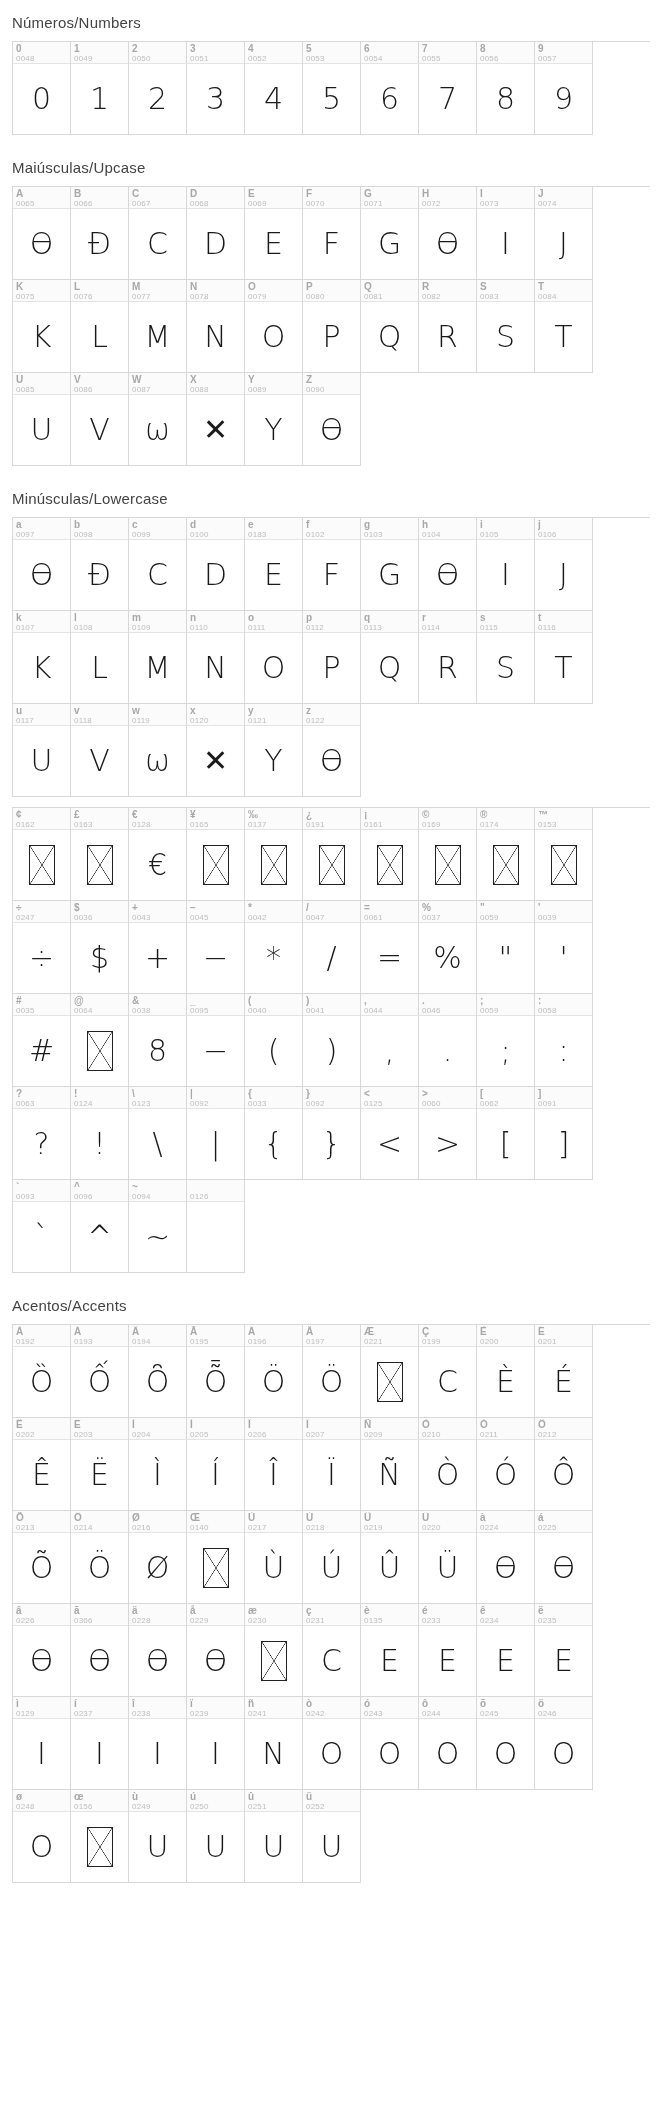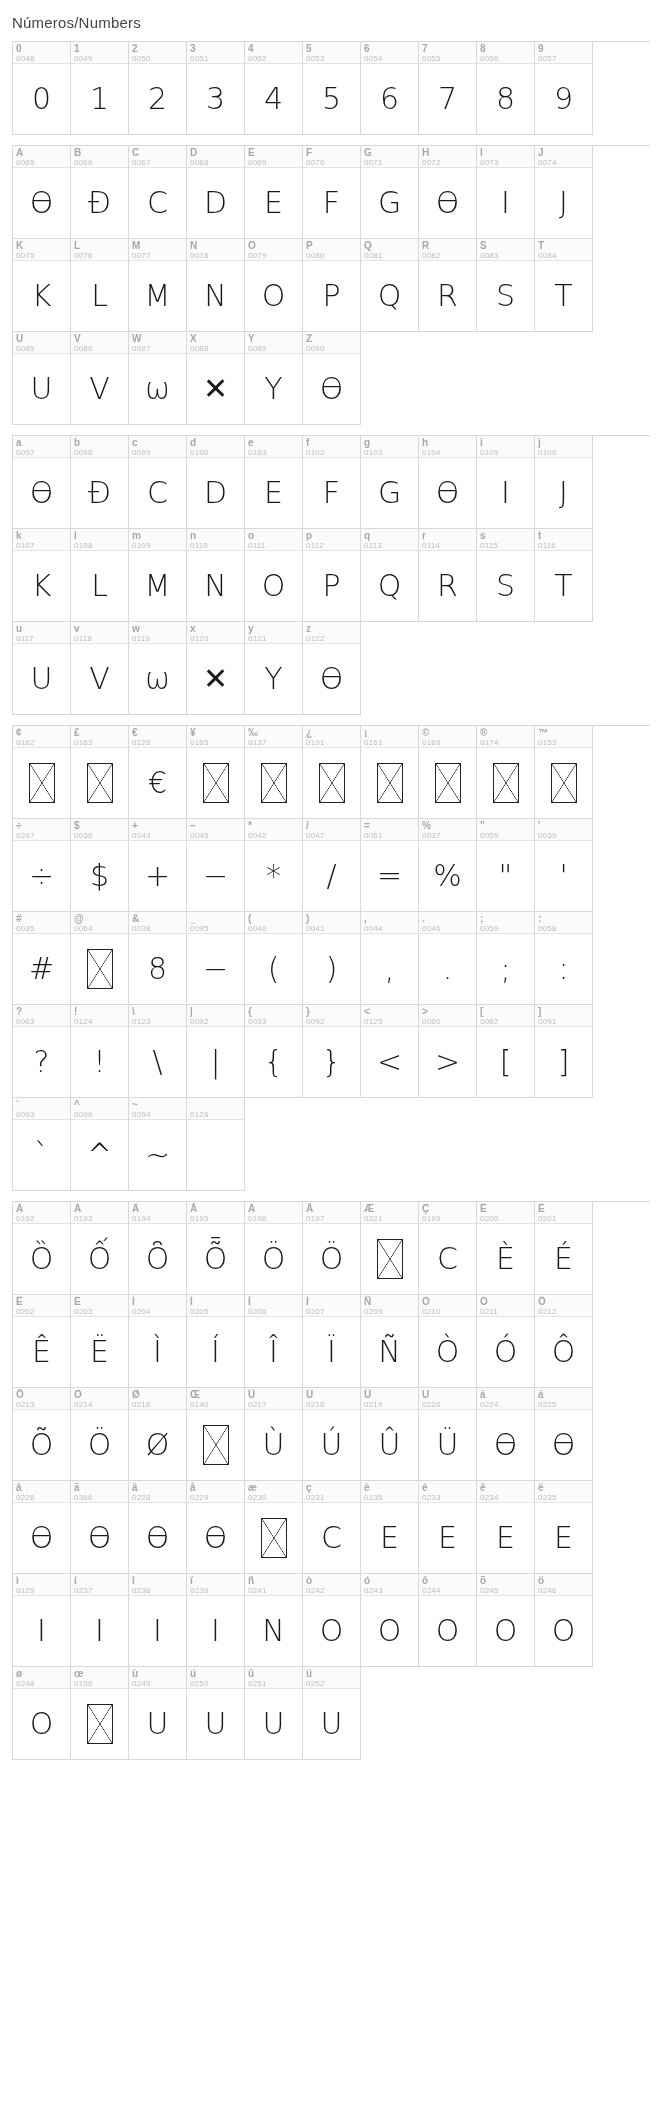--- a/index.html
+++ b/index.html
@@ -188,20 +188,21 @@
               <span class="ch">9</span>
               <span class="code">0057</span>
             </div>
             <div class="glyphbox">
               <span class="txtglyph">9</span>
             </div>
           </div>
         </div>
       </div>
       <div class="section">
+        <div class="section-title">Maiúsculas/Upcase</div>
         <div class="grid">
           <div class="cell">
             <div class="hdr">
               <span class="ch">A</span>
               <span class="code">0065</span>
             </div>
             <div class="glyphbox">
               <span class="txtglyph">Ө</span>
             </div>
           </div>
@@ -418,666 +419,668 @@
               <span class="code">0089</span>
             </div>
             <div class="glyphbox">
               <span class="txtglyph">Y</span>
             </div>
           </div>
           <div class="cell">
             <div class="hdr">
               <span class="ch">Z</span>
               <span class="code">0090</span>
+            </div>
+            <div class="glyphbox">
+              <span class="txtglyph">ϴ</span>
+            </div>
+          </div>
+        </div>
+      </div>
+      <div class="section">
+        <div class="section-title">Minúsculas/Lowercase</div>
+        <div class="grid">
+          <div class="cell">
+            <div class="hdr">
+              <span class="ch">a</span>
+              <span class="code">0097</span>
+            </div>
+            <div class="glyphbox">
+              <span class="txtglyph">Ө</span>
+            </div>
+          </div>
+          <div class="cell">
+            <div class="hdr">
+              <span class="ch">b</span>
+              <span class="code">0098</span>
+            </div>
+            <div class="glyphbox">
+              <span class="txtglyph">Đ</span>
+            </div>
+          </div>
+          <div class="cell">
+            <div class="hdr">
+              <span class="ch">c</span>
+              <span class="code">0099</span>
+            </div>
+            <div class="glyphbox">
+              <span class="txtglyph">C</span>
+            </div>
+          </div>
+          <div class="cell">
+            <div class="hdr">
+              <span class="ch">d</span>
+              <span class="code">0100</span>
+            </div>
+            <div class="glyphbox">
+              <span class="txtglyph">D</span>
+            </div>
+          </div>
+          <div class="cell">
+            <div class="hdr">
+              <span class="ch">e</span>
+              <span class="code">0183</span>
+            </div>
+            <div class="glyphbox">
+              <span class="txtglyph">E</span>
+            </div>
+          </div>
+          <div class="cell">
+            <div class="hdr">
+              <span class="ch">f</span>
+              <span class="code">0102</span>
+            </div>
+            <div class="glyphbox">
+              <span class="txtglyph">F</span>
+            </div>
+          </div>
+          <div class="cell">
+            <div class="hdr">
+              <span class="ch">g</span>
+              <span class="code">0103</span>
+            </div>
+            <div class="glyphbox">
+              <span class="txtglyph">G</span>
+            </div>
+          </div>
+          <div class="cell">
+            <div class="hdr">
+              <span class="ch">h</span>
+              <span class="code">0104</span>
+            </div>
+            <div class="glyphbox">
+              <span class="txtglyph">Ө</span>
+            </div>
+          </div>
+          <div class="cell">
+            <div class="hdr">
+              <span class="ch">i</span>
+              <span class="code">0105</span>
+            </div>
+            <div class="glyphbox">
+              <span class="txtglyph">I</span>
+            </div>
+          </div>
+          <div class="cell">
+            <div class="hdr">
+              <span class="ch">j</span>
+              <span class="code">0106</span>
+            </div>
+            <div class="glyphbox">
+              <span class="txtglyph">J</span>
+            </div>
+          </div>
+          <div class="cell">
+            <div class="hdr">
+              <span class="ch">k</span>
+              <span class="code">0107</span>
+            </div>
+            <div class="glyphbox">
+              <span class="txtglyph">K</span>
+            </div>
+          </div>
+          <div class="cell">
+            <div class="hdr">
+              <span class="ch">l</span>
+              <span class="code">0108</span>
+            </div>
+            <div class="glyphbox">
+              <span class="txtglyph">L</span>
+            </div>
+          </div>
+          <div class="cell">
+            <div class="hdr">
+              <span class="ch">m</span>
+              <span class="code">0109</span>
+            </div>
+            <div class="glyphbox">
+              <span class="txtglyph">M</span>
+            </div>
+          </div>
+          <div class="cell">
+            <div class="hdr">
+              <span class="ch">n</span>
+              <span class="code">0110</span>
+            </div>
+            <div class="glyphbox">
+              <span class="txtglyph">N</span>
+            </div>
+          </div>
+          <div class="cell">
+            <div class="hdr">
+              <span class="ch">o</span>
+              <span class="code">0111</span>
+            </div>
+            <div class="glyphbox">
+              <span class="txtglyph">O</span>
+            </div>
+          </div>
+          <div class="cell">
+            <div class="hdr">
+              <span class="ch">p</span>
+              <span class="code">0112</span>
+            </div>
+            <div class="glyphbox">
+              <span class="txtglyph">P</span>
+            </div>
+          </div>
+          <div class="cell">
+            <div class="hdr">
+              <span class="ch">q</span>
+              <span class="code">0113</span>
+            </div>
+            <div class="glyphbox">
+              <span class="txtglyph">Q</span>
+            </div>
+          </div>
+          <div class="cell">
+            <div class="hdr">
+              <span class="ch">r</span>
+              <span class="code">0114</span>
+            </div>
+            <div class="glyphbox">
+              <span class="txtglyph">R</span>
+            </div>
+          </div>
+          <div class="cell">
+            <div class="hdr">
+              <span class="ch">s</span>
+              <span class="code">0115</span>
+            </div>
+            <div class="glyphbox">
+              <span class="txtglyph">S</span>
+            </div>
+          </div>
+          <div class="cell">
+            <div class="hdr">
+              <span class="ch">t</span>
+              <span class="code">0116</span>
+            </div>
+            <div class="glyphbox">
+              <span class="txtglyph">T</span>
+            </div>
+          </div>
+          <div class="cell">
+            <div class="hdr">
+              <span class="ch">u</span>
+              <span class="code">0117</span>
+            </div>
+            <div class="glyphbox">
+              <span class="txtglyph">U</span>
+            </div>
+          </div>
+          <div class="cell">
+            <div class="hdr">
+              <span class="ch">v</span>
+              <span class="code">0118</span>
+            </div>
+            <div class="glyphbox">
+              <span class="txtglyph">V</span>
+            </div>
+          </div>
+          <div class="cell">
+            <div class="hdr">
+              <span class="ch">w</span>
+              <span class="code">0119</span>
+            </div>
+            <div class="glyphbox">
+              <span class="txtglyph">ω</span>
+            </div>
+          </div>
+          <div class="cell">
+            <div class="hdr">
+              <span class="ch">x</span>
+              <span class="code">0120</span>
+            </div>
+            <div class="glyphbox">
+              <span class="txtglyph">✕</span>
+            </div>
+          </div>
+          <div class="cell">
+            <div class="hdr">
+              <span class="ch">y</span>
+              <span class="code">0121</span>
+            </div>
+            <div class="glyphbox">
+              <span class="txtglyph">Y</span>
+            </div>
+          </div>
+          <div class="cell">
+            <div class="hdr">
+              <span class="ch">z</span>
+              <span class="code">0122</span>
             </div>
             <div class="glyphbox">
               <span class="txtglyph">ϴ</span>
             </div>
           </div>
         </div>
       </div>
       <div class="section">
         <div class="grid">
           <div class="cell">
             <div class="hdr">
-              <span class="ch">a</span>
-              <span class="code">0097</span>
-            </div>
-            <div class="glyphbox">
-              <span class="txtglyph">Ө</span>
-            </div>
-          </div>
-          <div class="cell">
-            <div class="hdr">
-              <span class="ch">b</span>
-              <span class="code">0098</span>
-            </div>
-            <div class="glyphbox">
-              <span class="txtglyph">Đ</span>
-            </div>
-          </div>
-          <div class="cell">
-            <div class="hdr">
-              <span class="ch">c</span>
-              <span class="code">0099</span>
-            </div>
-            <div class="glyphbox">
-              <span class="txtglyph">C</span>
-            </div>
-          </div>
-          <div class="cell">
-            <div class="hdr">
-              <span class="ch">d</span>
-              <span class="code">0100</span>
-            </div>
-            <div class="glyphbox">
-              <span class="txtglyph">D</span>
-            </div>
-          </div>
-          <div class="cell">
-            <div class="hdr">
-              <span class="ch">e</span>
-              <span class="code">0183</span>
-            </div>
-            <div class="glyphbox">
-              <span class="txtglyph">E</span>
-            </div>
-          </div>
-          <div class="cell">
-            <div class="hdr">
-              <span class="ch">f</span>
-              <span class="code">0102</span>
-            </div>
-            <div class="glyphbox">
-              <span class="txtglyph">F</span>
-            </div>
-          </div>
-          <div class="cell">
-            <div class="hdr">
-              <span class="ch">g</span>
-              <span class="code">0103</span>
-            </div>
-            <div class="glyphbox">
-              <span class="txtglyph">G</span>
-            </div>
-          </div>
-          <div class="cell">
-            <div class="hdr">
-              <span class="ch">h</span>
-              <span class="code">0104</span>
-            </div>
-            <div class="glyphbox">
-              <span class="txtglyph">Ө</span>
-            </div>
-          </div>
-          <div class="cell">
-            <div class="hdr">
-              <span class="ch">i</span>
-              <span class="code">0105</span>
-            </div>
-            <div class="glyphbox">
-              <span class="txtglyph">I</span>
-            </div>
-          </div>
-          <div class="cell">
-            <div class="hdr">
-              <span class="ch">j</span>
-              <span class="code">0106</span>
-            </div>
-            <div class="glyphbox">
-              <span class="txtglyph">J</span>
-            </div>
-          </div>
-          <div class="cell">
-            <div class="hdr">
-              <span class="ch">k</span>
-              <span class="code">0107</span>
-            </div>
-            <div class="glyphbox">
-              <span class="txtglyph">K</span>
-            </div>
-          </div>
-          <div class="cell">
-            <div class="hdr">
-              <span class="ch">l</span>
-              <span class="code">0108</span>
-            </div>
-            <div class="glyphbox">
-              <span class="txtglyph">L</span>
-            </div>
-          </div>
-          <div class="cell">
-            <div class="hdr">
-              <span class="ch">m</span>
-              <span class="code">0109</span>
-            </div>
-            <div class="glyphbox">
-              <span class="txtglyph">M</span>
-            </div>
-          </div>
-          <div class="cell">
-            <div class="hdr">
-              <span class="ch">n</span>
-              <span class="code">0110</span>
-            </div>
-            <div class="glyphbox">
-              <span class="txtglyph">N</span>
-            </div>
-          </div>
-          <div class="cell">
-            <div class="hdr">
-              <span class="ch">o</span>
-              <span class="code">0111</span>
-            </div>
-            <div class="glyphbox">
-              <span class="txtglyph">O</span>
-            </div>
-          </div>
-          <div class="cell">
-            <div class="hdr">
-              <span class="ch">p</span>
-              <span class="code">0112</span>
-            </div>
-            <div class="glyphbox">
-              <span class="txtglyph">P</span>
-            </div>
-          </div>
-          <div class="cell">
-            <div class="hdr">
-              <span class="ch">q</span>
-              <span class="code">0113</span>
-            </div>
-            <div class="glyphbox">
-              <span class="txtglyph">Q</span>
-            </div>
-          </div>
-          <div class="cell">
-            <div class="hdr">
-              <span class="ch">r</span>
-              <span class="code">0114</span>
-            </div>
-            <div class="glyphbox">
-              <span class="txtglyph">R</span>
-            </div>
-          </div>
-          <div class="cell">
-            <div class="hdr">
-              <span class="ch">s</span>
-              <span class="code">0115</span>
-            </div>
-            <div class="glyphbox">
-              <span class="txtglyph">S</span>
-            </div>
-          </div>
-          <div class="cell">
-            <div class="hdr">
-              <span class="ch">t</span>
-              <span class="code">0116</span>
-            </div>
-            <div class="glyphbox">
-              <span class="txtglyph">T</span>
-            </div>
-          </div>
-          <div class="cell">
-            <div class="hdr">
-              <span class="ch">u</span>
-              <span class="code">0117</span>
-            </div>
-            <div class="glyphbox">
-              <span class="txtglyph">U</span>
-            </div>
-          </div>
-          <div class="cell">
-            <div class="hdr">
-              <span class="ch">v</span>
-              <span class="code">0118</span>
-            </div>
-            <div class="glyphbox">
-              <span class="txtglyph">V</span>
-            </div>
-          </div>
-          <div class="cell">
-            <div class="hdr">
-              <span class="ch">w</span>
-              <span class="code">0119</span>
-            </div>
-            <div class="glyphbox">
-              <span class="txtglyph">ω</span>
-            </div>
-          </div>
-          <div class="cell">
-            <div class="hdr">
-              <span class="ch">x</span>
-              <span class="code">0120</span>
-            </div>
-            <div class="glyphbox">
-              <span class="txtglyph">✕</span>
-            </div>
-          </div>
-          <div class="cell">
-            <div class="hdr">
-              <span class="ch">y</span>
-              <span class="code">0121</span>
-            </div>
-            <div class="glyphbox">
-              <span class="txtglyph">Y</span>
-            </div>
-          </div>
-          <div class="cell">
-            <div class="hdr">
-              <span class="ch">z</span>
-              <span class="code">0122</span>
-            </div>
-            <div class="glyphbox">
-              <span class="txtglyph">ϴ</span>
+              <span class="ch">¢</span>
+              <span class="code">0162</span>
+            </div>
+            <div class="glyphbox">
+              <div class="missing"></div>
+            </div>
+          </div>
+          <div class="cell">
+            <div class="hdr">
+              <span class="ch">£</span>
+              <span class="code">0163</span>
+            </div>
+            <div class="glyphbox">
+              <div class="missing"></div>
+            </div>
+          </div>
+          <div class="cell">
+            <div class="hdr">
+              <span class="ch">€</span>
+              <span class="code">0128</span>
+            </div>
+            <div class="glyphbox">
+              <span class="txtglyph">€</span>
+            </div>
+          </div>
+          <div class="cell">
+            <div class="hdr">
+              <span class="ch">¥</span>
+              <span class="code">0165</span>
+            </div>
+            <div class="glyphbox">
+              <div class="missing"></div>
+            </div>
+          </div>
+          <div class="cell">
+            <div class="hdr">
+              <span class="ch">‰</span>
+              <span class="code">0137</span>
+            </div>
+            <div class="glyphbox">
+              <div class="missing"></div>
+            </div>
+          </div>
+          <div class="cell">
+            <div class="hdr">
+              <span class="ch">¿</span>
+              <span class="code">0191</span>
+            </div>
+            <div class="glyphbox">
+              <div class="missing"></div>
+            </div>
+          </div>
+          <div class="cell">
+            <div class="hdr">
+              <span class="ch">¡</span>
+              <span class="code">0161</span>
+            </div>
+            <div class="glyphbox">
+              <div class="missing"></div>
+            </div>
+          </div>
+          <div class="cell">
+            <div class="hdr">
+              <span class="ch">©</span>
+              <span class="code">0169</span>
+            </div>
+            <div class="glyphbox">
+              <div class="missing"></div>
+            </div>
+          </div>
+          <div class="cell">
+            <div class="hdr">
+              <span class="ch">®</span>
+              <span class="code">0174</span>
+            </div>
+            <div class="glyphbox">
+              <div class="missing"></div>
+            </div>
+          </div>
+          <div class="cell">
+            <div class="hdr">
+              <span class="ch">™</span>
+              <span class="code">0153</span>
+            </div>
+            <div class="glyphbox">
+              <div class="missing"></div>
+            </div>
+          </div>
+          <div class="cell">
+            <div class="hdr">
+              <span class="ch">÷</span>
+              <span class="code">0247</span>
+            </div>
+            <div class="glyphbox">
+              <span class="txtglyph">÷</span>
+            </div>
+          </div>
+          <div class="cell">
+            <div class="hdr">
+              <span class="ch">$</span>
+              <span class="code">0036</span>
+            </div>
+            <div class="glyphbox">
+              <span class="txtglyph">$</span>
+            </div>
+          </div>
+          <div class="cell">
+            <div class="hdr">
+              <span class="ch">+</span>
+              <span class="code">0043</span>
+            </div>
+            <div class="glyphbox">
+              <span class="txtglyph">+</span>
+            </div>
+          </div>
+          <div class="cell">
+            <div class="hdr">
+              <span class="ch">−</span>
+              <span class="code">0045</span>
+            </div>
+            <div class="glyphbox">
+              <span class="txtglyph">−</span>
+            </div>
+          </div>
+          <div class="cell">
+            <div class="hdr">
+              <span class="ch">*</span>
+              <span class="code">0042</span>
+            </div>
+            <div class="glyphbox">
+              <span class="txtglyph">*</span>
+            </div>
+          </div>
+          <div class="cell">
+            <div class="hdr">
+              <span class="ch">/</span>
+              <span class="code">0047</span>
+            </div>
+            <div class="glyphbox">
+              <span class="txtglyph">/</span>
+            </div>
+          </div>
+          <div class="cell">
+            <div class="hdr">
+              <span class="ch">=</span>
+              <span class="code">0061</span>
+            </div>
+            <div class="glyphbox">
+              <span class="txtglyph">=</span>
+            </div>
+          </div>
+          <div class="cell">
+            <div class="hdr">
+              <span class="ch">%</span>
+              <span class="code">0037</span>
+            </div>
+            <div class="glyphbox">
+              <span class="txtglyph">%</span>
+            </div>
+          </div>
+          <div class="cell">
+            <div class="hdr">
+              <span class="ch">"</span>
+              <span class="code">0059</span>
+            </div>
+            <div class="glyphbox">
+              <span class="txtglyph">"</span>
+            </div>
+          </div>
+          <div class="cell">
+            <div class="hdr">
+              <span class="ch">'</span>
+              <span class="code">0039</span>
+            </div>
+            <div class="glyphbox">
+              <span class="txtglyph">'</span>
+            </div>
+          </div>
+          <div class="cell">
+            <div class="hdr">
+              <span class="ch">#</span>
+              <span class="code">0035</span>
+            </div>
+            <div class="glyphbox">
+              <span class="txtglyph">#</span>
+            </div>
+          </div>
+          <div class="cell">
+            <div class="hdr">
+              <span class="ch">@</span>
+              <span class="code">0064</span>
+            </div>
+            <div class="glyphbox">
+              <div class="missing"></div>
+            </div>
+          </div>
+          <div class="cell">
+            <div class="hdr">
+              <span class="ch">&amp;</span>
+              <span class="code">0038</span>
+            </div>
+            <div class="glyphbox">
+              <span class="txtglyph">8</span>
+            </div>
+          </div>
+          <div class="cell">
+            <div class="hdr">
+              <span class="ch">_</span>
+              <span class="code">0095</span>
+            </div>
+            <div class="glyphbox">
+              <span class="txtglyph">−</span>
+            </div>
+          </div>
+          <div class="cell">
+            <div class="hdr">
+              <span class="ch">(</span>
+              <span class="code">0040</span>
+            </div>
+            <div class="glyphbox">
+              <span class="txtglyph">(</span>
+            </div>
+          </div>
+          <div class="cell">
+            <div class="hdr">
+              <span class="ch">)</span>
+              <span class="code">0041</span>
+            </div>
+            <div class="glyphbox">
+              <span class="txtglyph">)</span>
+            </div>
+          </div>
+          <div class="cell">
+            <div class="hdr">
+              <span class="ch">,</span>
+              <span class="code">0044</span>
+            </div>
+            <div class="glyphbox">
+              <span class="txtglyph">,</span>
+            </div>
+          </div>
+          <div class="cell">
+            <div class="hdr">
+              <span class="ch">.</span>
+              <span class="code">0046</span>
+            </div>
+            <div class="glyphbox">
+              <span class="txtglyph">.</span>
+            </div>
+          </div>
+          <div class="cell">
+            <div class="hdr">
+              <span class="ch">;</span>
+              <span class="code">0059</span>
+            </div>
+            <div class="glyphbox">
+              <span class="txtglyph">;</span>
+            </div>
+          </div>
+          <div class="cell">
+            <div class="hdr">
+              <span class="ch">:</span>
+              <span class="code">0058</span>
+            </div>
+            <div class="glyphbox">
+              <span class="txtglyph">:</span>
+            </div>
+          </div>
+          <div class="cell">
+            <div class="hdr">
+              <span class="ch">?</span>
+              <span class="code">0063</span>
+            </div>
+            <div class="glyphbox">
+              <span class="txtglyph">?</span>
+            </div>
+          </div>
+          <div class="cell">
+            <div class="hdr">
+              <span class="ch">!</span>
+              <span class="code">0124</span>
+            </div>
+            <div class="glyphbox">
+              <span class="txtglyph">!</span>
+            </div>
+          </div>
+          <div class="cell">
+            <div class="hdr">
+              <span class="ch">\</span>
+              <span class="code">0123</span>
+            </div>
+            <div class="glyphbox">
+              <span class="txtglyph">\</span>
+            </div>
+          </div>
+          <div class="cell">
+            <div class="hdr">
+              <span class="ch">|</span>
+              <span class="code">0092</span>
+            </div>
+            <div class="glyphbox">
+              <span class="txtglyph">|</span>
+            </div>
+          </div>
+          <div class="cell">
+            <div class="hdr">
+              <span class="ch">{</span>
+              <span class="code">0033</span>
+            </div>
+            <div class="glyphbox">
+              <span class="txtglyph">{</span>
+            </div>
+          </div>
+          <div class="cell">
+            <div class="hdr">
+              <span class="ch">}</span>
+              <span class="code">0092</span>
+            </div>
+            <div class="glyphbox">
+              <span class="txtglyph">}</span>
+            </div>
+          </div>
+          <div class="cell">
+            <div class="hdr">
+              <span class="ch">&lt;</span>
+              <span class="code">0125</span>
+            </div>
+            <div class="glyphbox">
+              <span class="txtglyph">&lt;</span>
+            </div>
+          </div>
+          <div class="cell">
+            <div class="hdr">
+              <span class="ch">&gt;</span>
+              <span class="code">0060</span>
+            </div>
+            <div class="glyphbox">
+              <span class="txtglyph">&gt;</span>
+            </div>
+          </div>
+          <div class="cell">
+            <div class="hdr">
+              <span class="ch">[</span>
+              <span class="code">0062</span>
+            </div>
+            <div class="glyphbox">
+              <span class="txtglyph">[</span>
+            </div>
+          </div>
+          <div class="cell">
+            <div class="hdr">
+              <span class="ch">]</span>
+              <span class="code">0091</span>
+            </div>
+            <div class="glyphbox">
+              <span class="txtglyph">]</span>
+            </div>
+          </div>
+          <div class="cell">
+            <div class="hdr">
+              <span class="ch">`</span>
+              <span class="code">0093</span>
+            </div>
+            <div class="glyphbox">
+              <span class="txtglyph">`</span>
+            </div>
+          </div>
+          <div class="cell">
+            <div class="hdr">
+              <span class="ch">^</span>
+              <span class="code">0096</span>
+            </div>
+            <div class="glyphbox">
+              <span class="txtglyph">^</span>
+            </div>
+          </div>
+          <div class="cell">
+            <div class="hdr">
+              <span class="ch">~</span>
+              <span class="code">0094</span>
+            </div>
+            <div class="glyphbox">
+              <span class="txtglyph">~</span>
+            </div>
+          </div>
+          <div class="cell">
+            <div class="hdr">
+              <span class="ch"></span>
+              <span class="code">0126</span>
+            </div>
+            <div class="glyphbox">
+              <span></span>
             </div>
           </div>
         </div>
       </div>
       <div class="section">
-        <div class="grid">
-          <div class="cell">
-            <div class="hdr">
-              <span class="ch">¢</span>
-              <span class="code">0162</span>
-            </div>
-            <div class="glyphbox">
-              <div class="missing"></div>
-            </div>
-          </div>
-          <div class="cell">
-            <div class="hdr">
-              <span class="ch">£</span>
-              <span class="code">0163</span>
-            </div>
-            <div class="glyphbox">
-              <div class="missing"></div>
-            </div>
-          </div>
-          <div class="cell">
-            <div class="hdr">
-              <span class="ch">€</span>
-              <span class="code">0128</span>
-            </div>
-            <div class="glyphbox">
-              <span class="txtglyph">€</span>
-            </div>
-          </div>
-          <div class="cell">
-            <div class="hdr">
-              <span class="ch">¥</span>
-              <span class="code">0165</span>
-            </div>
-            <div class="glyphbox">
-              <div class="missing"></div>
-            </div>
-          </div>
-          <div class="cell">
-            <div class="hdr">
-              <span class="ch">‰</span>
-              <span class="code">0137</span>
-            </div>
-            <div class="glyphbox">
-              <div class="missing"></div>
-            </div>
-          </div>
-          <div class="cell">
-            <div class="hdr">
-              <span class="ch">¿</span>
-              <span class="code">0191</span>
-            </div>
-            <div class="glyphbox">
-              <div class="missing"></div>
-            </div>
-          </div>
-          <div class="cell">
-            <div class="hdr">
-              <span class="ch">¡</span>
-              <span class="code">0161</span>
-            </div>
-            <div class="glyphbox">
-              <div class="missing"></div>
-            </div>
-          </div>
-          <div class="cell">
-            <div class="hdr">
-              <span class="ch">©</span>
-              <span class="code">0169</span>
-            </div>
-            <div class="glyphbox">
-              <div class="missing"></div>
-            </div>
-          </div>
-          <div class="cell">
-            <div class="hdr">
-              <span class="ch">®</span>
-              <span class="code">0174</span>
-            </div>
-            <div class="glyphbox">
-              <div class="missing"></div>
-            </div>
-          </div>
-          <div class="cell">
-            <div class="hdr">
-              <span class="ch">™</span>
-              <span class="code">0153</span>
-            </div>
-            <div class="glyphbox">
-              <div class="missing"></div>
-            </div>
-          </div>
-          <div class="cell">
-            <div class="hdr">
-              <span class="ch">÷</span>
-              <span class="code">0247</span>
-            </div>
-            <div class="glyphbox">
-              <span class="txtglyph">÷</span>
-            </div>
-          </div>
-          <div class="cell">
-            <div class="hdr">
-              <span class="ch">$</span>
-              <span class="code">0036</span>
-            </div>
-            <div class="glyphbox">
-              <span class="txtglyph">$</span>
-            </div>
-          </div>
-          <div class="cell">
-            <div class="hdr">
-              <span class="ch">+</span>
-              <span class="code">0043</span>
-            </div>
-            <div class="glyphbox">
-              <span class="txtglyph">+</span>
-            </div>
-          </div>
-          <div class="cell">
-            <div class="hdr">
-              <span class="ch">−</span>
-              <span class="code">0045</span>
-            </div>
-            <div class="glyphbox">
-              <span class="txtglyph">−</span>
-            </div>
-          </div>
-          <div class="cell">
-            <div class="hdr">
-              <span class="ch">*</span>
-              <span class="code">0042</span>
-            </div>
-            <div class="glyphbox">
-              <span class="txtglyph">*</span>
-            </div>
-          </div>
-          <div class="cell">
-            <div class="hdr">
-              <span class="ch">/</span>
-              <span class="code">0047</span>
-            </div>
-            <div class="glyphbox">
-              <span class="txtglyph">/</span>
-            </div>
-          </div>
-          <div class="cell">
-            <div class="hdr">
-              <span class="ch">=</span>
-              <span class="code">0061</span>
-            </div>
-            <div class="glyphbox">
-              <span class="txtglyph">=</span>
-            </div>
-          </div>
-          <div class="cell">
-            <div class="hdr">
-              <span class="ch">%</span>
-              <span class="code">0037</span>
-            </div>
-            <div class="glyphbox">
-              <span class="txtglyph">%</span>
-            </div>
-          </div>
-          <div class="cell">
-            <div class="hdr">
-              <span class="ch">"</span>
-              <span class="code">0059</span>
-            </div>
-            <div class="glyphbox">
-              <span class="txtglyph">"</span>
-            </div>
-          </div>
-          <div class="cell">
-            <div class="hdr">
-              <span class="ch">'</span>
-              <span class="code">0039</span>
-            </div>
-            <div class="glyphbox">
-              <span class="txtglyph">'</span>
-            </div>
-          </div>
-          <div class="cell">
-            <div class="hdr">
-              <span class="ch">#</span>
-              <span class="code">0035</span>
-            </div>
-            <div class="glyphbox">
-              <span class="txtglyph">#</span>
-            </div>
-          </div>
-          <div class="cell">
-            <div class="hdr">
-              <span class="ch">@</span>
-              <span class="code">0064</span>
-            </div>
-            <div class="glyphbox">
-              <div class="missing"></div>
-            </div>
-          </div>
-          <div class="cell">
-            <div class="hdr">
-              <span class="ch">&amp;</span>
-              <span class="code">0038</span>
-            </div>
-            <div class="glyphbox">
-              <span class="txtglyph">8</span>
-            </div>
-          </div>
-          <div class="cell">
-            <div class="hdr">
-              <span class="ch">_</span>
-              <span class="code">0095</span>
-            </div>
-            <div class="glyphbox">
-              <span class="txtglyph">−</span>
-            </div>
-          </div>
-          <div class="cell">
-            <div class="hdr">
-              <span class="ch">(</span>
-              <span class="code">0040</span>
-            </div>
-            <div class="glyphbox">
-              <span class="txtglyph">(</span>
-            </div>
-          </div>
-          <div class="cell">
-            <div class="hdr">
-              <span class="ch">)</span>
-              <span class="code">0041</span>
-            </div>
-            <div class="glyphbox">
-              <span class="txtglyph">)</span>
-            </div>
-          </div>
-          <div class="cell">
-            <div class="hdr">
-              <span class="ch">,</span>
-              <span class="code">0044</span>
-            </div>
-            <div class="glyphbox">
-              <span class="txtglyph">,</span>
-            </div>
-          </div>
-          <div class="cell">
-            <div class="hdr">
-              <span class="ch">.</span>
-              <span class="code">0046</span>
-            </div>
-            <div class="glyphbox">
-              <span class="txtglyph">.</span>
-            </div>
-          </div>
-          <div class="cell">
-            <div class="hdr">
-              <span class="ch">;</span>
-              <span class="code">0059</span>
-            </div>
-            <div class="glyphbox">
-              <span class="txtglyph">;</span>
-            </div>
-          </div>
-          <div class="cell">
-            <div class="hdr">
-              <span class="ch">:</span>
-              <span class="code">0058</span>
-            </div>
-            <div class="glyphbox">
-              <span class="txtglyph">:</span>
-            </div>
-          </div>
-          <div class="cell">
-            <div class="hdr">
-              <span class="ch">?</span>
-              <span class="code">0063</span>
-            </div>
-            <div class="glyphbox">
-              <span class="txtglyph">?</span>
-            </div>
-          </div>
-          <div class="cell">
-            <div class="hdr">
-              <span class="ch">!</span>
-              <span class="code">0124</span>
-            </div>
-            <div class="glyphbox">
-              <span class="txtglyph">!</span>
-            </div>
-          </div>
-          <div class="cell">
-            <div class="hdr">
-              <span class="ch">\</span>
-              <span class="code">0123</span>
-            </div>
-            <div class="glyphbox">
-              <span class="txtglyph">\</span>
-            </div>
-          </div>
-          <div class="cell">
-            <div class="hdr">
-              <span class="ch">|</span>
-              <span class="code">0092</span>
-            </div>
-            <div class="glyphbox">
-              <span class="txtglyph">|</span>
-            </div>
-          </div>
-          <div class="cell">
-            <div class="hdr">
-              <span class="ch">{</span>
-              <span class="code">0033</span>
-            </div>
-            <div class="glyphbox">
-              <span class="txtglyph">{</span>
-            </div>
-          </div>
-          <div class="cell">
-            <div class="hdr">
-              <span class="ch">}</span>
-              <span class="code">0092</span>
-            </div>
-            <div class="glyphbox">
-              <span class="txtglyph">}</span>
-            </div>
-          </div>
-          <div class="cell">
-            <div class="hdr">
-              <span class="ch">&lt;</span>
-              <span class="code">0125</span>
-            </div>
-            <div class="glyphbox">
-              <span class="txtglyph">&lt;</span>
-            </div>
-          </div>
-          <div class="cell">
-            <div class="hdr">
-              <span class="ch">&gt;</span>
-              <span class="code">0060</span>
-            </div>
-            <div class="glyphbox">
-              <span class="txtglyph">&gt;</span>
-            </div>
-          </div>
-          <div class="cell">
-            <div class="hdr">
-              <span class="ch">[</span>
-              <span class="code">0062</span>
-            </div>
-            <div class="glyphbox">
-              <span class="txtglyph">[</span>
-            </div>
-          </div>
-          <div class="cell">
-            <div class="hdr">
-              <span class="ch">]</span>
-              <span class="code">0091</span>
-            </div>
-            <div class="glyphbox">
-              <span class="txtglyph">]</span>
-            </div>
-          </div>
-          <div class="cell">
-            <div class="hdr">
-              <span class="ch">`</span>
-              <span class="code">0093</span>
-            </div>
-            <div class="glyphbox">
-              <span class="txtglyph">`</span>
-            </div>
-          </div>
-          <div class="cell">
-            <div class="hdr">
-              <span class="ch">^</span>
-              <span class="code">0096</span>
-            </div>
-            <div class="glyphbox">
-              <span class="txtglyph">^</span>
-            </div>
-          </div>
-          <div class="cell">
-            <div class="hdr">
-              <span class="ch">~</span>
-              <span class="code">0094</span>
-            </div>
-            <div class="glyphbox">
-              <span class="txtglyph">~</span>
-            </div>
-          </div>
-          <div class="cell">
-            <div class="hdr">
-              <span class="ch"></span>
-              <span class="code">0126</span>
-            </div>
-            <div class="glyphbox">
-              <span></span>
-            </div>
-          </div>
-        </div>
-      </div>
-      <div class="section">
+        <div class="section-title">Acentos/Accents</div>
         <div class="grid">
           <div class="cell">
             <div class="hdr">
               <span class="ch">À</span>
               <span class="code">0192</span>
             </div>
             <div class="glyphbox">
               <span class="txtglyph">Ȍ</span>
             </div>
           </div>

